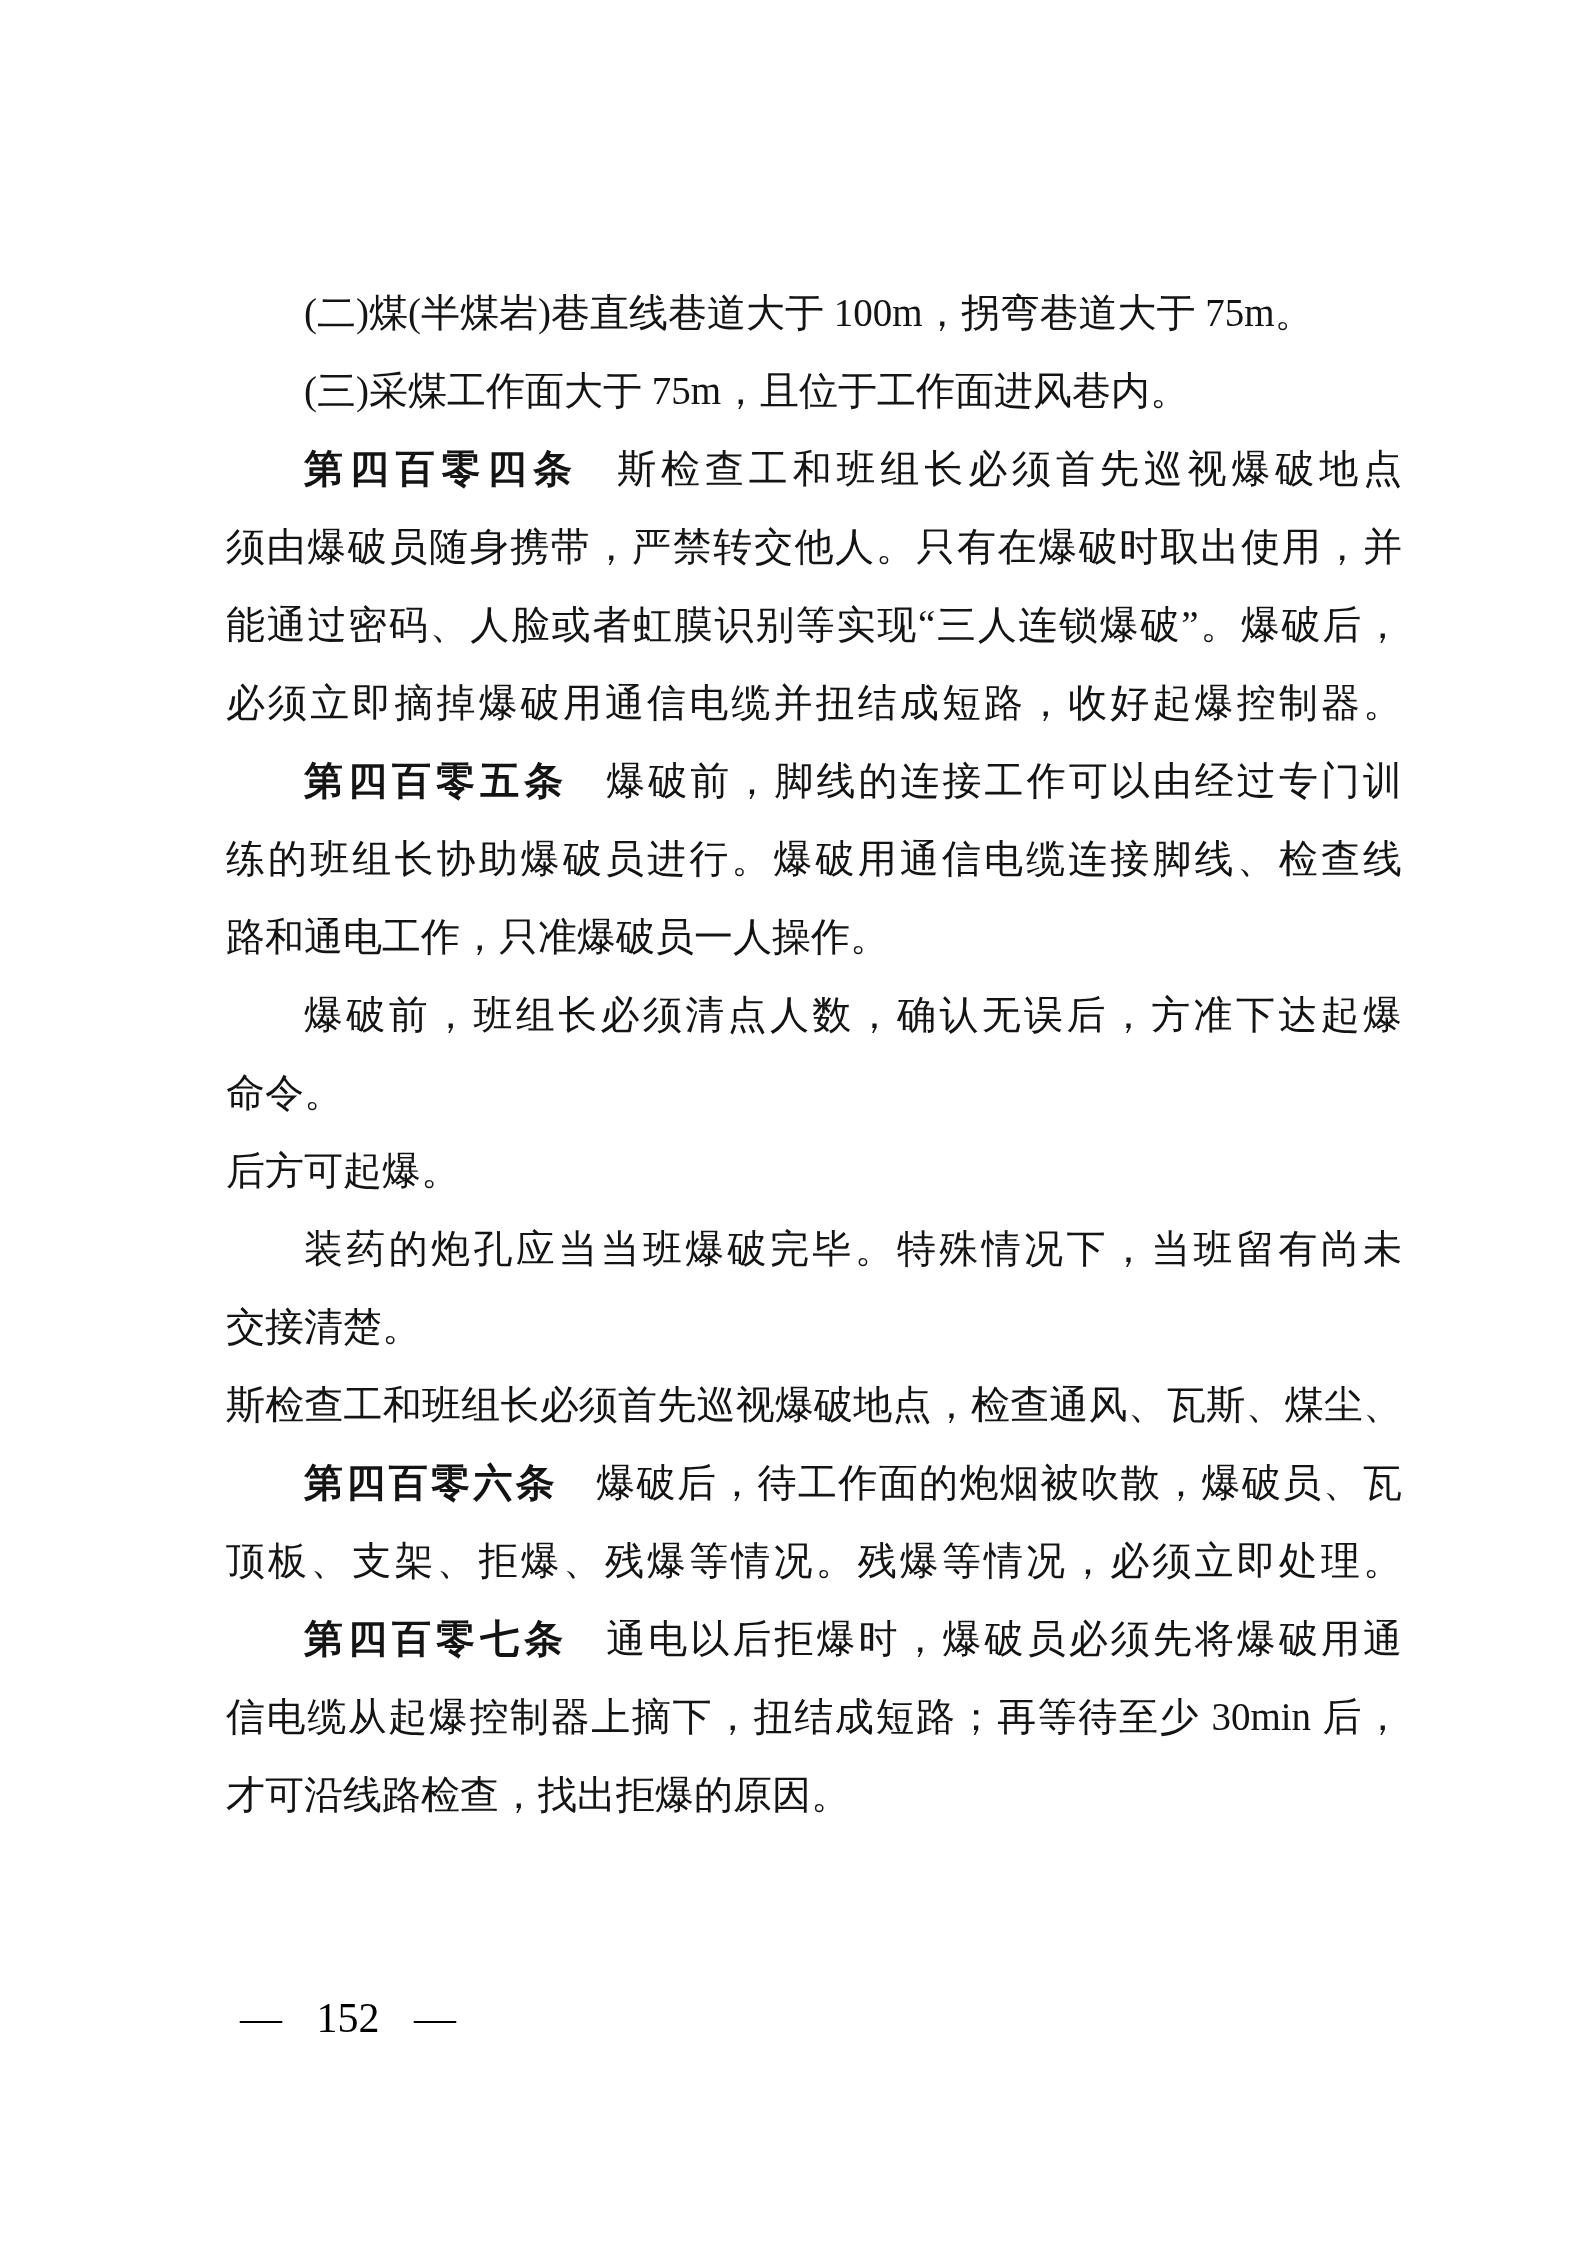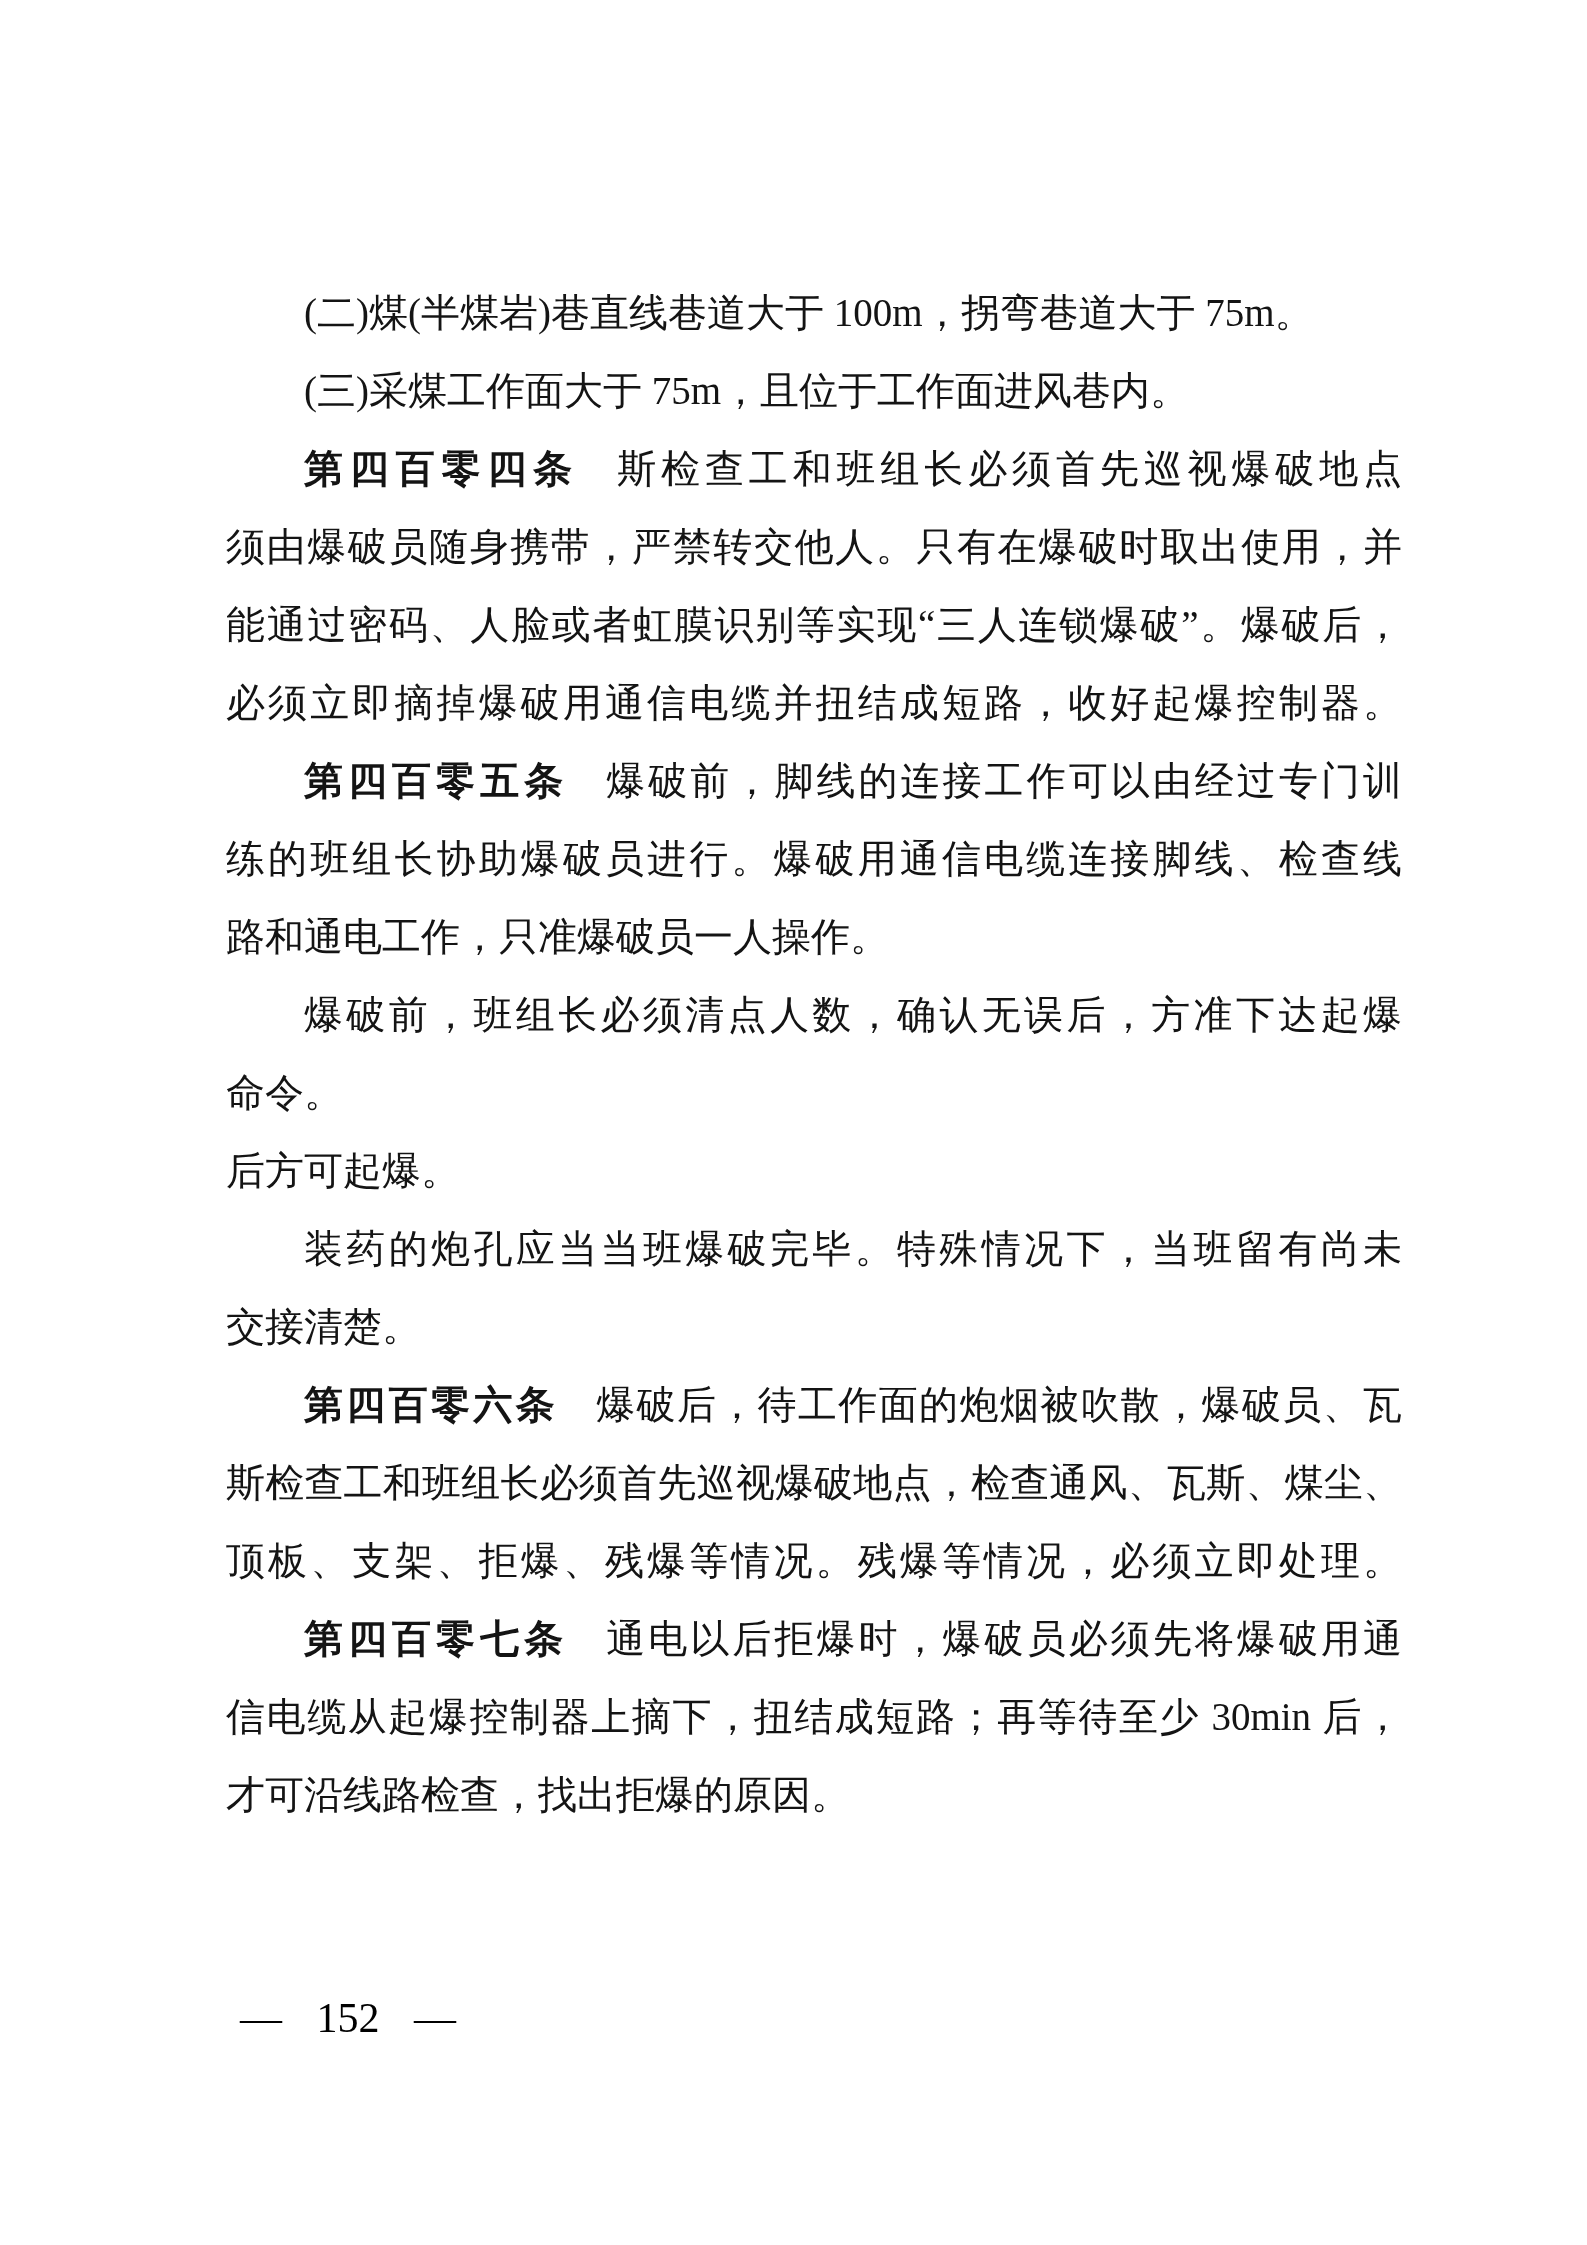--- a/index.html
+++ b/index.html
@@ -57,22 +57,22 @@
       <div class="line stretch"><span>能通过密码、人脸或者虹膜识别等实现“三人连锁爆破”。爆破后，</span></div>
       <div class="line stretch"><span>必须立即摘掉爆破用通信电缆并扭结成短路，收好起爆控制器。</span></div>
       <div class="line indent stretch"><span class="lead">第四百零五条</span><span>爆破前，脚线的连接工作可以由经过专门训</span></div>
       <div class="line stretch"><span>练的班组长协助爆破员进行。爆破用通信电缆连接脚线、检查线</span></div>
       <div class="line"><span>路和通电工作，只准爆破员一人操作。</span></div>
       <div class="line indent stretch"><span>爆破前，班组长必须清点人数，确认无误后，方准下达起爆</span></div>
       <div class="line"><span>命令。</span></div>
       <div class="line"><span>后方可起爆。</span></div>
       <div class="line indent stretch"><span>装药的炮孔应当当班爆破完毕。特殊情况下，当班留有尚未</span></div>
       <div class="line"><span>交接清楚。</span></div>
+      <div class="line stretch"><span>斯检查工和班组长必须首先巡视爆破地点，检查通风、瓦斯、煤尘、</span></div>
       <div class="line indent stretch"><span class="lead">第四百零六条</span><span>爆破后，待工作面的炮烟被吹散，爆破员、瓦</span></div>
-      <div class="line stretch"><span>斯检查工和班组长必须首先巡视爆破地点，检查通风、瓦斯、煤尘、</span></div>
       <div class="line stretch"><span>顶板、支架、拒爆、残爆等情况。残爆等情况，必须立即处理。</span></div>
       <div class="line indent stretch"><span class="lead">第四百零七条</span><span>通电以后拒爆时，爆破员必须先将爆破用通</span></div>
       <div class="line stretch"><span>信电缆从起爆控制器上摘下，扭结成短路；再等待至少 30min 后，</span></div>
       <div class="line"><span>才可沿线路检查，找出拒爆的原因。</span></div>
     </main>
   <div class="footer">
     <span>— 152 —</span>
   </div>
 </div>
 

